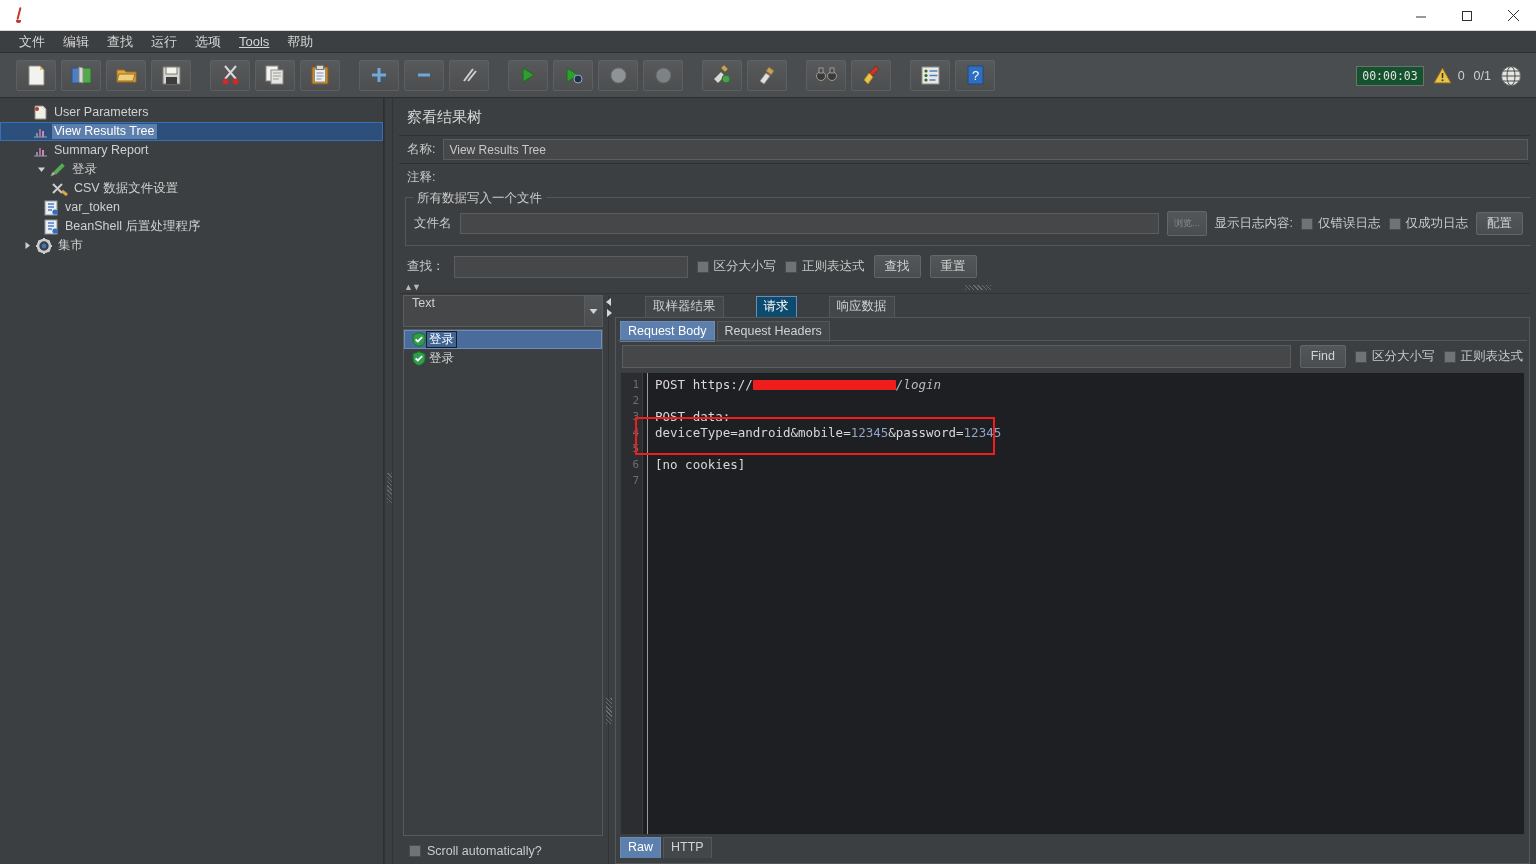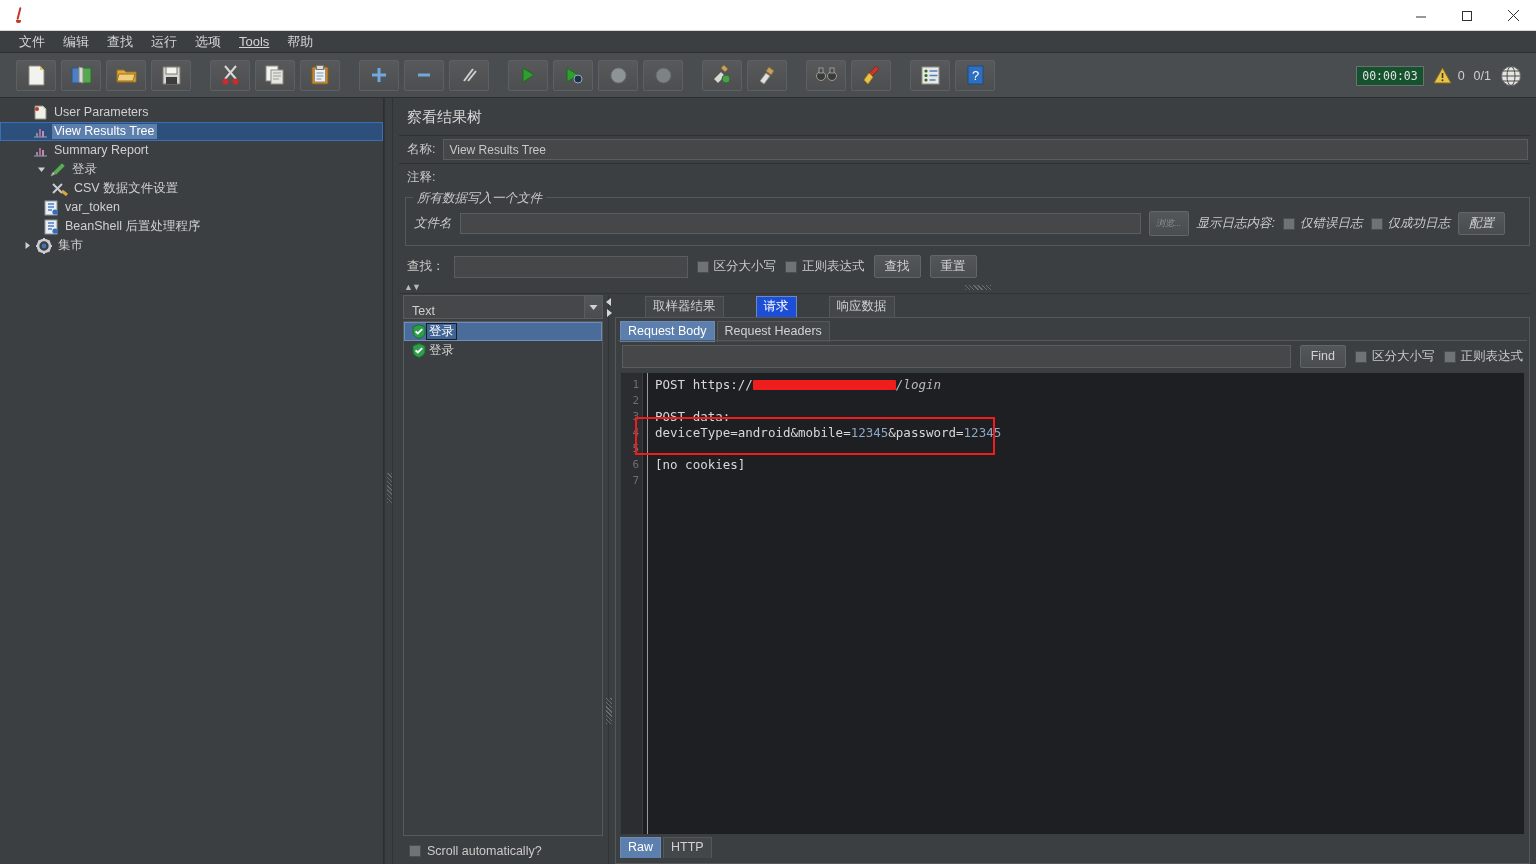--- a/index.html
+++ b/index.html
@@ -175,25 +175,24 @@
   .txtfield {
     flex: 1; height: 21px;
     background: #454749; border: 1px solid #5a5d5f;
     color: #c8c8c8; font-size: 12px;
     display: flex; align-items: center; padding: 0 5px;
   }
   .txtfield.plain { background: #3c3f41; border-color: transparent; border-bottom: none; }
 
   
   .groupbox {
-    margin: 6px 6px 0 12px;
+    margin: 6px 0 0 12px;
     border: 1px solid #55585a;
     position: relative;
-    padding: 13px 24px 9px 8px;
-    font-style: italic;
+    padding: 13px 12px 9px 8px;
   }
   .groupbox > .gb-title {
     position: absolute; top: -8px; left: 7px;
     background: #3c3f41; padding: 0 4px;
     font-size: 12.5px; color: #cacaca;
   }
   .gb-row { display: flex; align-items: center; gap: 8px; }
   .btn {
     background: linear-gradient(#54575a, #4a4d50);
     border: 1px solid #62656a; border-radius: 2px;
@@ -240,22 +239,22 @@
     padding: 0 6px 0 10px;
   }
 
   
   .results-pane {
     width: 200px; flex: none;
     display: flex; flex-direction: column;
     min-height: 0;
   }
   .combo {
-    height: 24px; background: #454749; border: 1px solid #5a5d5f;
-    display: flex; align-items: flex-end;
+    height: 32px; background: #454749; border: 1px solid #5a5d5f;
+    display: flex; align-items: flex-start;
     position: relative;
   }
   .combo .val { font-size: 12.5px; color: #d0d0d0; padding-left: 8px; }
   .combo .arrow-btn {
     position: absolute; right: 0; top: 0; bottom: 0; width: 18px;
     background: linear-gradient(#54575a,#4a4d50);
     border-left: 1px solid #5a5d5f;
     display: flex; align-items: center; justify-content: center;
   }
   .results-list {
@@ -299,21 +298,21 @@
   .tabrow { display: flex; align-items: flex-end; gap: 2px; height: 22px; }
   .tab {
     font-size: 12.5px; color: #d2d2d2;
     padding: 2px 7px 3px 7px;
     border: 1px solid #55585a;
     border-bottom: none;
     background: #44474a;
     line-height: 15px;
     margin-left: 30px;
   }
-  .tab.active { background: #1d4ed8; color: #ffffff; border-color: #6d8cb5; }
+  .tab.active { background: #0c4a6e; color: #ffffff; border-color: #6d8cb5; }
 
   .subpanel {
     flex: 1; min-height: 0;
     border: 1px solid #55585a;
     display: flex; flex-direction: column;
     background: #3c3f41;
   }
   .subtabrow { display:flex; align-items:center; gap:2px; height:22px; padding: 4px 0 0 4px; }
   .subtab {
     font-size: 12.5px; padding: 2px 7px 3px 7px; line-height:15px;

